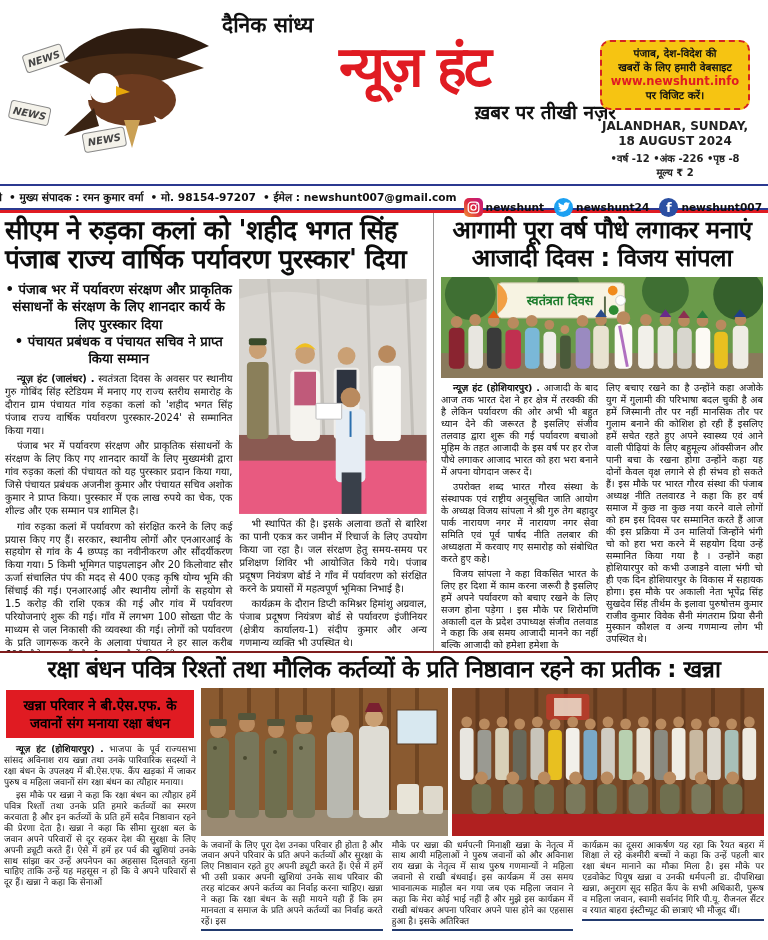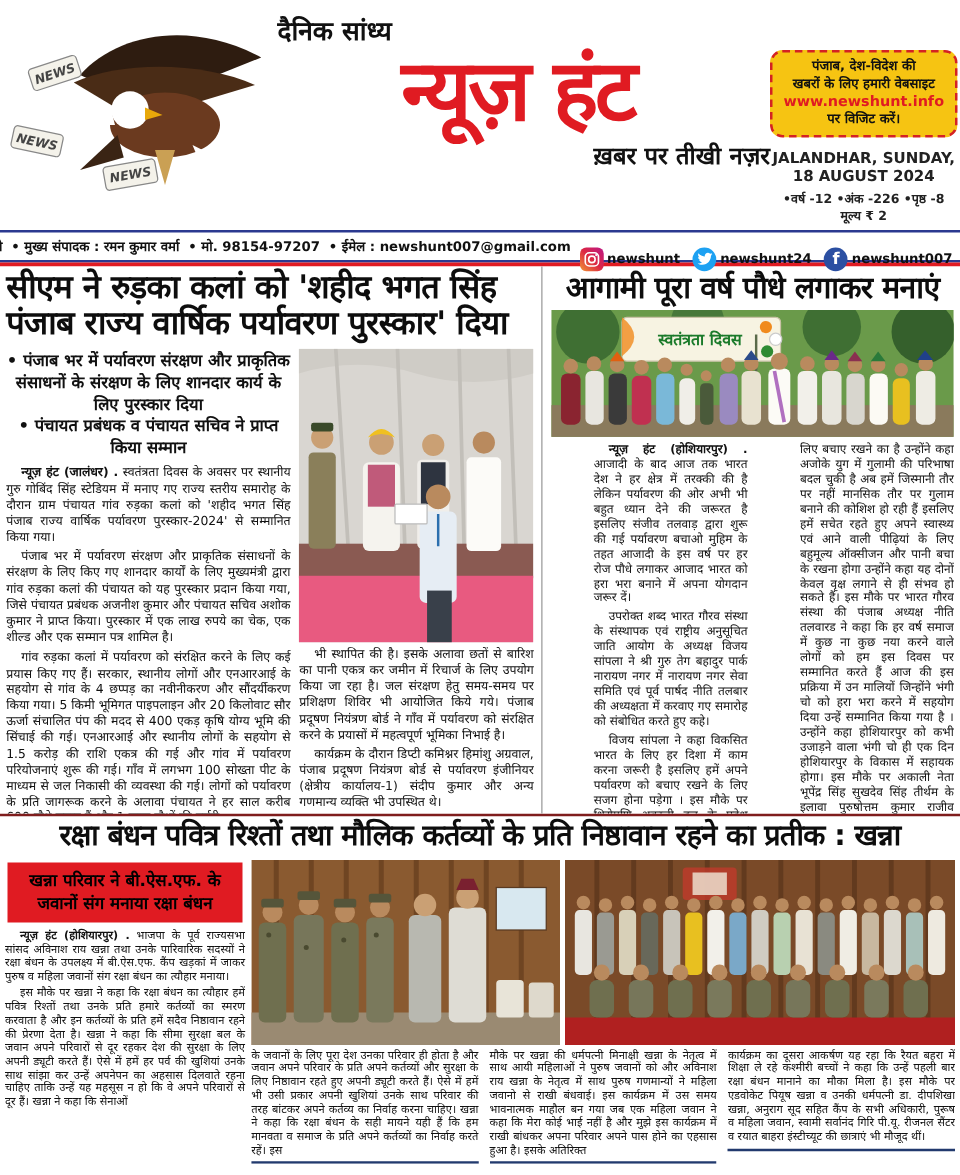--- a/index.html
+++ b/index.html
@@ -6,24 +6,24 @@
   html,body { background:#ffffff; }
   body { width:768px; height:940px; overflow:hidden;
          font-family:"DejaVu Sans","Liberation Sans",sans-serif; color:#111; }
   .page { position:relative; width:768px; height:940px; background:#fff; }
 
   
   .header { position:relative; height:184px; }
   .logo { position:absolute; left:4px; top:8px; width:212px; height:168px; }
   .mast-center { position:absolute; left:208px; top:10px; width:412px; }
   .kicker { font-size:21px; font-weight:bold; color:#111; padding-left:14px; }
-  .title { font-size:68px; font-weight:bold; color:#e01b22; line-height:1.05;
+  .title { font-size:56px; font-weight:bold; color:#e01b22; line-height:1.05;
            letter-spacing:-3px; text-align:center; white-space:nowrap; }
   .tagline { font-size:19px; font-weight:bold; text-align:right; padding-right:4px; margin-top:2px; }
-  .mast-right { position:absolute; right:2px; top:40px; width:150px; text-align:center; }
+  .mast-right { position:absolute; right:18px; top:40px; width:150px; text-align:center; }
   .promo { background:#f6c412; border:2px dashed #d42222; border-radius:10px;
            padding:5px 3px; font-size:10.5px; font-weight:bold; line-height:1.3; color:#111; }
   .promo .site { color:#e01b22; font-size:11.5px; display:block; }
   .dateline { margin-top:9px; font-weight:bold; font-size:12px; line-height:1.25; color:#222; }
   .issue { font-size:10px; font-weight:bold; margin-top:2px; color:#222; }
   .price { font-size:10px; font-weight:bold; color:#222; }
 
   
   .infobar { height:26px; border-top:2px solid #2b3990; border-bottom:2px solid #2b3990;
              display:flex; align-items:center; padding:0 6px; gap:7px;justify-content:flex-end; }
@@ -48,21 +48,21 @@
   .bullets { list-style:none; text-align:center; font-size:13.2px; font-weight:bold;
              line-height:1.3; margin:2px 0 6px; }
   .bullets li::before { content:"• "; color:#111; }
   p.body { font-size:9.9px; line-height:1.3; text-align:justify; margin-bottom:3px; text-indent:12px; }
   p.body b { font-weight:bold; }
   .photo { display:block; width:100%; }
   .hl-right { font-size:24px; font-weight:bold; line-height:1.18; text-align:center;
               letter-spacing:-0.5px; color:#0d0d0d; }
   .rbody { display:flex; gap:8px; margin-top:4px; }
   .rcol { flex:1; }
-  .rcol p.body { font-size:9.5px; line-height:1.26;margin-left:34px; }
+  .rcol p.body { font-size:9.5px; line-height:1.26; }
 
   
   .bottom { border-top:2px solid #7f1d1d; padding-top:3px; height:289px; overflow:hidden; }
   .hl-bottom { font-size:23px; font-weight:bold; text-align:center; line-height:1.2;
                letter-spacing:-0.5px; white-space:nowrap; color:#0d0d0d; }
   .brow { display:flex; margin-top:4px; gap:5px; padding:0 4px; }
   .bcol1 { width:192px; flex:0 0 auto; }
   .redbox { background:#e01b22; color:#000000; font-weight:bold; font-size:13.5px;
             text-align:center; line-height:1.35; padding:6px 4px; margin:2px 2px 6px; }
   .bcol1 p.body, .bcols p.body { font-size:8.9px; line-height:1.22; }
@@ -206,20 +206,21 @@
           </svg>
           <p class="body" style="margin-top:4px">भी स्थापित की है। इसके अलावा छतों से बारिश का पानी एकत्र कर जमीन में रिचार्ज के लिए उपयोग किया जा रहा है। जल संरक्षण हेतु समय-समय पर प्रशिक्षण शिविर भी आयोजित किये गये। पंजाब प्रदूषण नियंत्रण बोर्ड ने गाँव में पर्यावरण को संरक्षित करने के प्रयासों में महत्वपूर्ण भूमिका निभाई है।</p>
           <p class="body">कार्यक्रम के दौरान डिप्टी कमिश्नर हिमांशु अग्रवाल, पंजाब प्रदूषण नियंत्रण बोर्ड से पर्यावरण इंजीनियर (क्षेत्रीय कार्यालय-1) संदीप कुमार और अन्य गणमान्य व्यक्ति भी उपस्थित थे।</p>
         </div>
       </div>
     </div>
 
     <div class="art-right">
       <div class="hl-right">
         <span>आगामी पूरा वर्ष पौधे लगाकर मनाएं</span><br>
+        <span>आजादी दिवस : विजय सांपला</span>
       </div>
       <svg class="photo" viewBox="0 0 330 104" style="margin-top:4px">
         <rect width="330" height="104" fill="#6a9a4a"></rect>
         <circle cx="30" cy="18" r="26" fill="#3f6f33"></circle>
           <circle cx="120" cy="10" r="22" fill="#47783a"></circle>
         <circle cx="230" cy="14" r="24" fill="#3f6f33"></circle>
           <circle cx="305" cy="18" r="26" fill="#35602c"></circle>
         <rect y="78" width="330" height="26" fill="#8a7a5c"></rect>
         <rect x="58" y="6" width="130" height="36" rx="4" fill="#f7f3e2" stroke="#c9c2a6"></rect>
         <path d="M58,6 q20,16 0,32 Z" fill="#f08a1d" opacity="0.8"></path>

